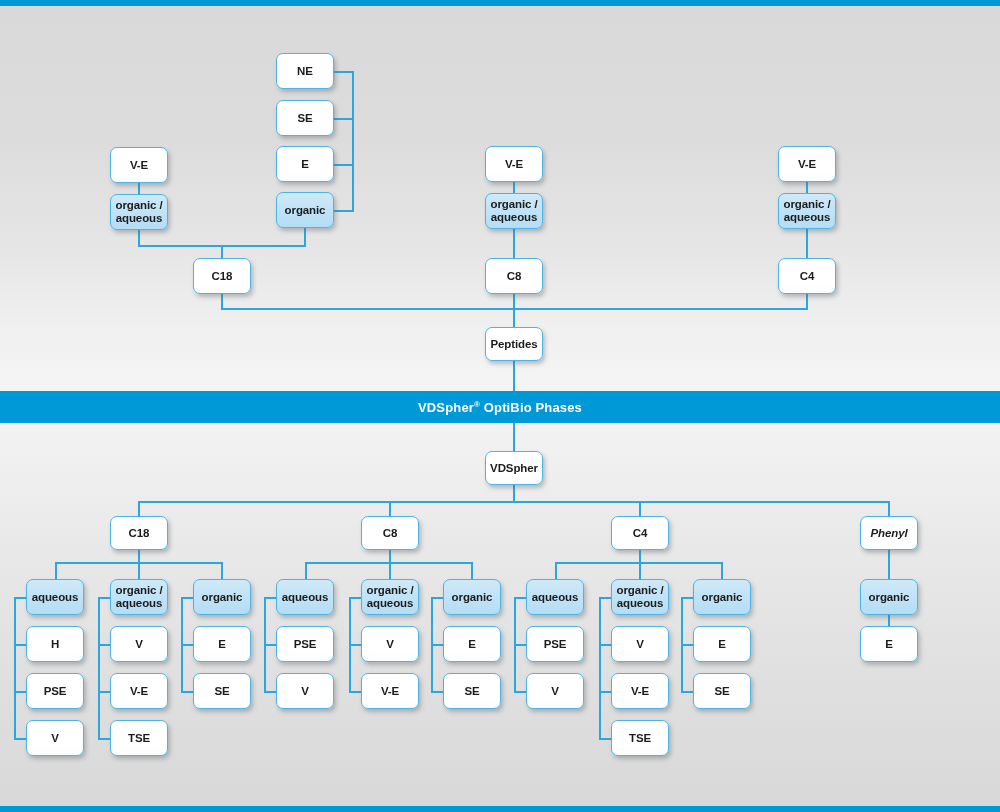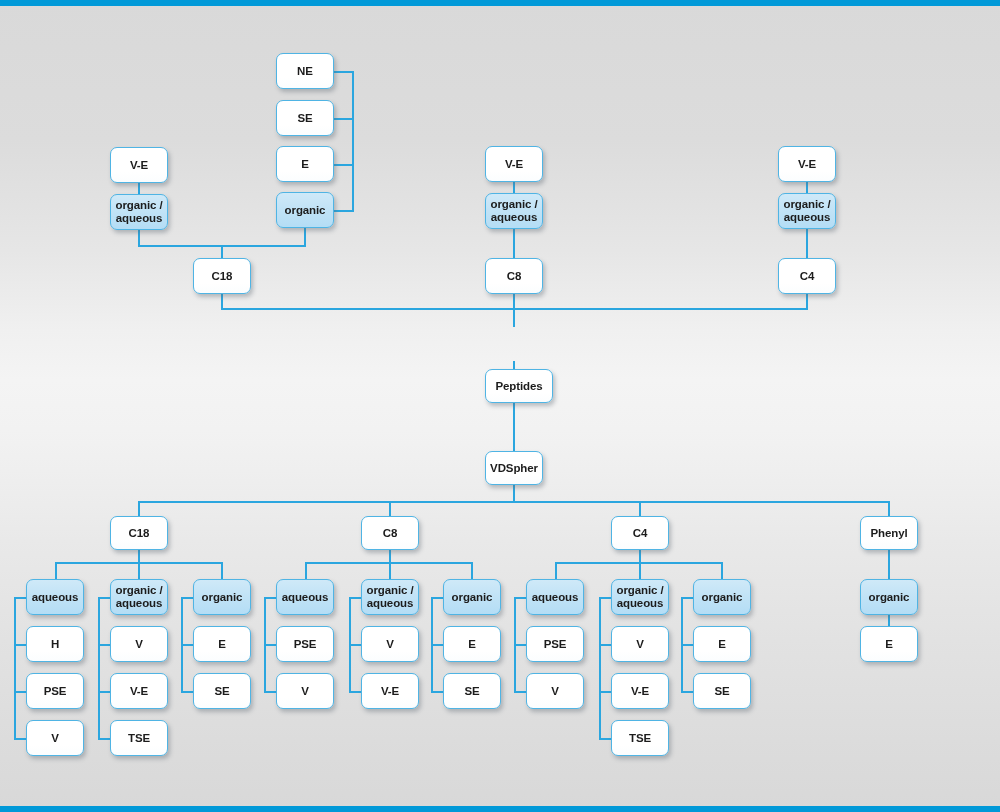--- a/index.html
+++ b/index.html
@@ -137,26 +137,29 @@
   <div class="ln lnv" style="left:806px;top:229px;height:29px;"></div>
   <div class="node white" style="left:778px;top:258px;width:58px;height:36px;">
     <span>C4</span>
   </div>
 
   <div class="ln lnv" style="left:221px;top:294px;height:15px;"></div>
   <div class="ln lnv" style="left:806px;top:294px;height:15px;"></div>
   <div class="ln lnh" style="left:221px;top:308px;width:587px;"></div>
   <div class="ln lnv" style="left:513px;top:294px;height:33px;"></div>
 
-  <div class="node white" style="left:485px;top:327px;width:68px;height:34px;margin-top:42px;">
+  <div class="node white" style="left:485px;top:327px;width:58px;height:34px;">
     <span>Peptides</span>
   </div>
 
   <div class="ln lnv" style="left:513px;top:361px;height:90px;"></div>
 
+  <div id="banner">
+    <span><span>VDSpher</span><sup>®</sup><span> OptiBio Phases</span></span>
+  </div>
 
   <div class="node white" style="left:485px;top:451px;width:58px;height:34px;">
     <span>VDSpher</span>
   </div>
 
   <div class="ln lnv" style="left:513px;top:485px;height:17px;"></div>
   <div class="ln lnh" style="left:138px;top:501px;width:752px;"></div>
   <div class="ln lnv" style="left:138px;top:501px;height:15px;"></div>
   <div class="ln lnv" style="left:389px;top:501px;height:15px;"></div>
   <div class="ln lnv" style="left:639px;top:501px;height:15px;"></div>
@@ -164,21 +167,21 @@
 
   <div class="node white" style="left:110px;top:516px;width:58px;height:34px;">
     <span>C18</span>
   </div>
   <div class="node white" style="left:361px;top:516px;width:58px;height:34px;">
     <span>C8</span>
   </div>
   <div class="node white" style="left:611px;top:516px;width:58px;height:34px;">
     <span>C4</span>
   </div>
-  <div class="node white" style="left:860px;top:516px;width:58px;height:34px;">
+  <div class="node white" style="left:860px;top:516px;width:58px;height:34px;font-style:italic;">
     <span>Phenyl</span>
   </div>
 
   <div class="ln lnv" style="left:138px;top:550px;height:13px;"></div>
   <div class="ln lnh" style="left:55px;top:562px;width:167px;"></div>
   <div class="ln lnv" style="left:55px;top:562px;height:17px;"></div>
   <div class="ln lnv" style="left:138px;top:562px;height:17px;"></div>
   <div class="ln lnv" style="left:221px;top:562px;height:17px;"></div>
 
   <div class="node blue" style="left:26px;top:579px;width:58px;height:36px;">

